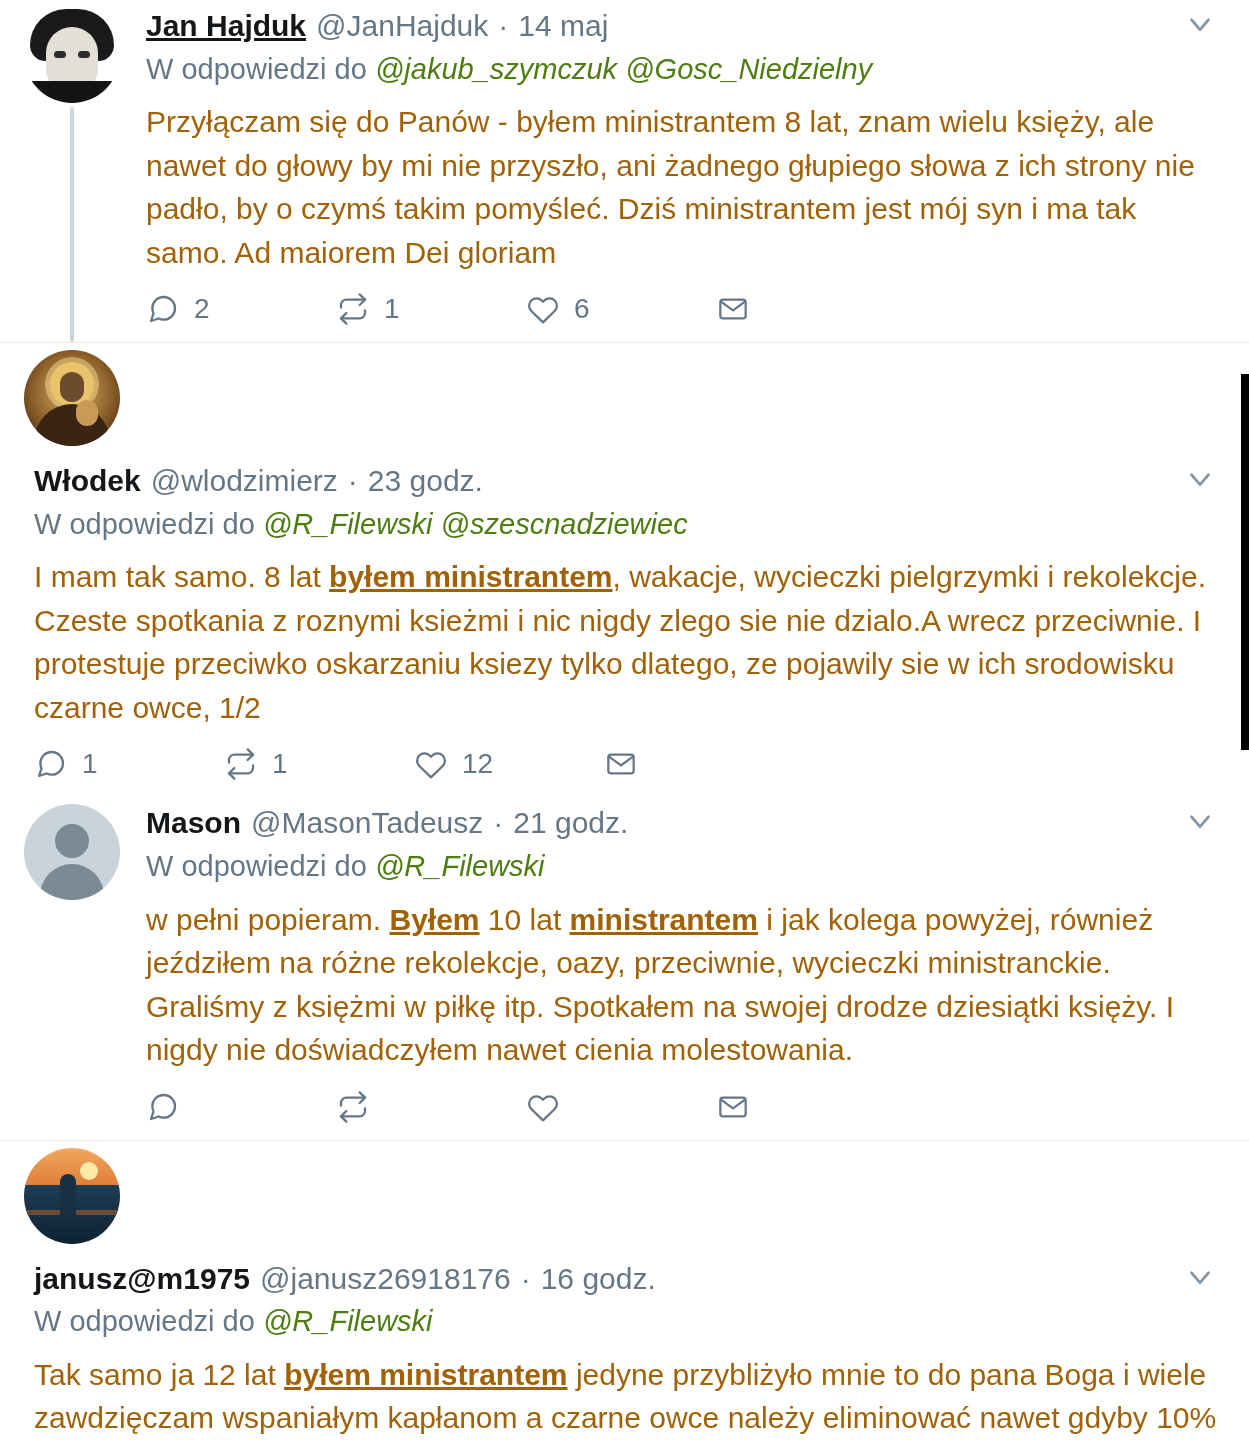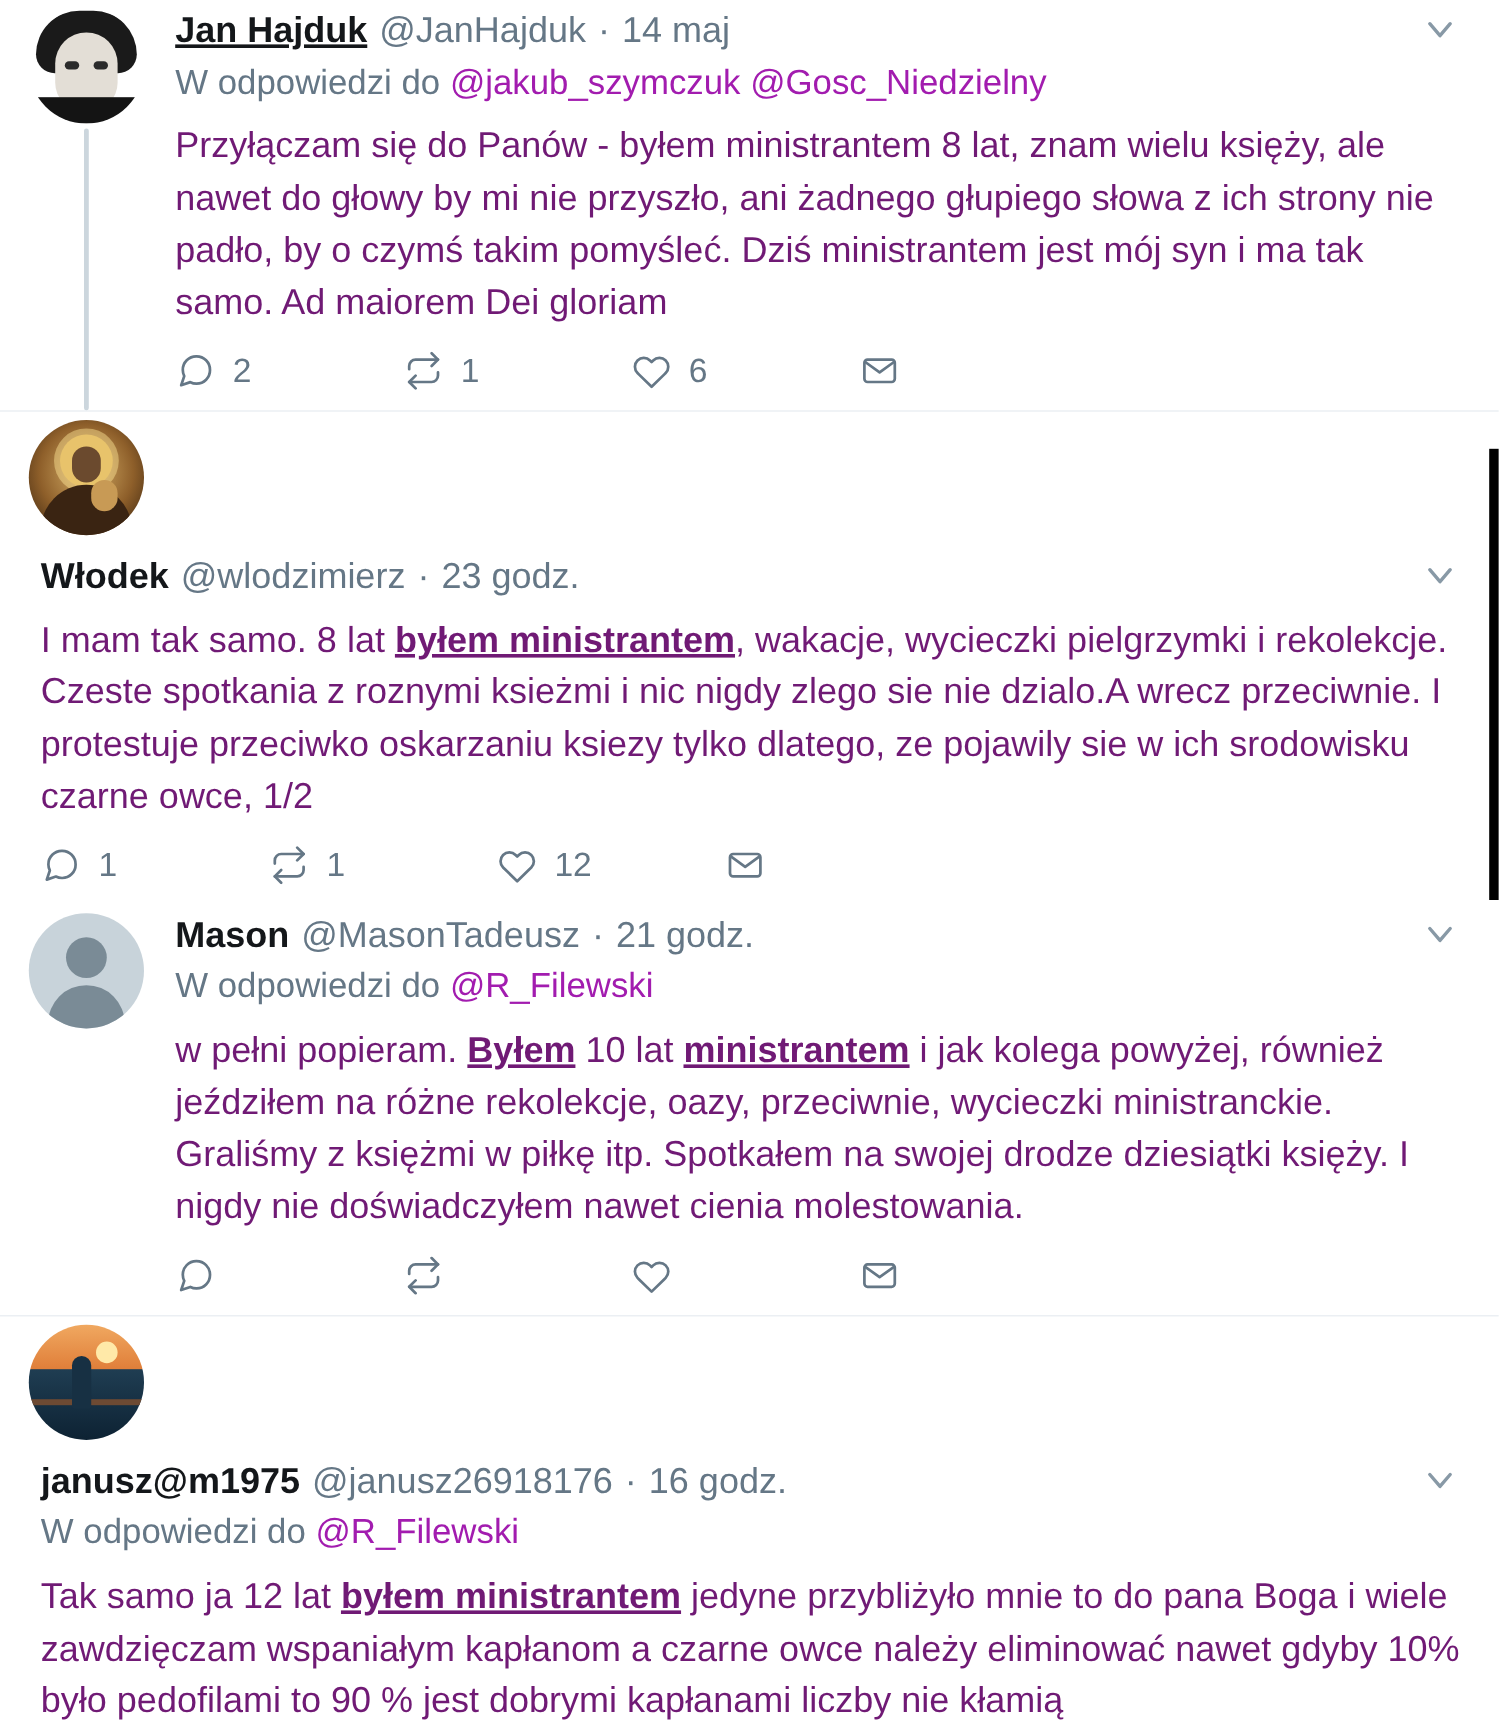--- a/index.html
+++ b/index.html
@@ -98,26 +98,26 @@
     align-self: flex-start;
   }
   .caret svg { display: block; }
 
   .replying {
     font-size: 29px;
     color: #657786;
     margin-top: 6px;
     line-height: 1.3;
   }
-  .replying .mention { color: #a21caf; }
+  .replying .mention { color: #4d7c0f; font-style: italic; }
 
   .text {
     font-size: 30px;
     line-height: 1.45;
-    color: #701a75;
+    color: #a16207;
     margin-top: 12px;
     word-wrap: break-word;
   }
   .text b { font-weight: bold; text-decoration: underline; }
 
   .actions {
     display: flex;
     align-items: center;
     margin-top: 18px;
     padding-bottom: 16px;
@@ -349,20 +349,23 @@
         <span class="name nounderline">Włodek</span>
         <span class="handle">@wlodzimierz</span>
         <span class="dot">·</span>
         <span class="time">23 godz.</span>
         <span class="caret">
           <svg width="34" height="34" viewBox="0 0 24 24" fill="none" stroke="#8899a6" stroke-width="2" stroke-linecap="round" stroke-linejoin="round">
               <polyline points="6 9 12 16 18 9"></polyline>
             </svg>
         </span>
       </div>
+      <div class="replying">
+        <span>W odpowiedzi do </span><span class="mention">@R_Filewski @szescnadziewiec</span>
+      </div>
       <div class="text"><span>I mam tak samo. 8 lat </span><b>byłem ministrantem</b><span>, wakacje, wycieczki pielgrzymki i rekolekcje. Czeste spotkania z roznymi ksieżmi i nic nigdy zlego sie nie dzialo.A wrecz przeciwnie. I protestuje przeciwko oskarzaniu ksiezy tylko dlatego, ze pojawily sie w ich srodowisku czarne owce, 1/2</span></div>
       <div class="actions">
         <div class="action">
           <span class="ico">
             <svg width="32" height="32" viewBox="0 0 24 24" fill="none" stroke="#657786" stroke-width="1.7" stroke-linecap="round" stroke-linejoin="round">
                 <path d="M21 11.5a8.38 8.38 0 0 1-8.5 8.5 8.5 8.5 0 0 1-3.8-.9L3 21l1.9-5.7a8.5 8.5 0 0 1-.9-3.8A8.38 8.38 0 0 1 12.5 3 8.38 8.38 0 0 1 21 11.5z"></path>
               </svg>
           </span>
           <span class="cnt">1</span>
         </div>

